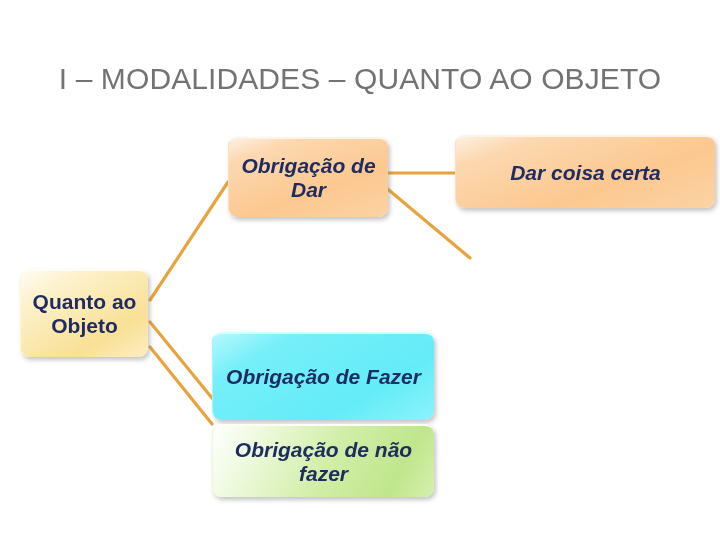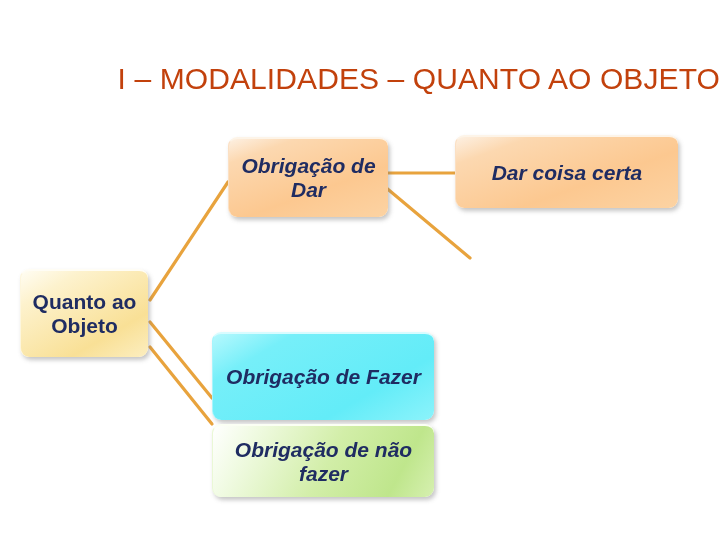--- a/index.html
+++ b/index.html
@@ -17,24 +17,24 @@
     background: #ffffff;
     overflow: hidden;
   }
 
   
   #slide-title {
     position: absolute;
     left: 0;
     top: 62px;
     width: 720px;
-    text-align: right;
+    text-align: center;
     font-size: 30px;
     font-weight: 400;
-    color: #c2410c;
+    color: #737373;
     letter-spacing: 0.1px;
     white-space: nowrap;
   }
 
   
   #connectors {
     position: absolute;
     left: 0;
     top: 0;
     width: 720px;
@@ -85,21 +85,21 @@
     border-top: 2px solid #fbfff4;
     border-left: 1px solid #eaf8d6;
   }
 
   .italic { font-style: italic; }
   .upright { font-style: normal; }
 
   
   #node-quanto-ao-objeto { left: 20px;  top: 269px; width: 128px; height: 88px;  font-size: 21px; }
   #node-obrigacao-de-dar { left: 228px; top: 137px; width: 160px; height: 80px;  font-size: 21px; }
-  #node-dar-coisa-certa  { left: 455px; top: 135px; width: 223px; height: 73px;  font-size: 21px; }
+  #node-dar-coisa-certa  { left: 455px; top: 135px; width: 260px; height: 73px;  font-size: 21px; }
   #node-dar-coisa-incerta{ left: 468px; top: 220px; width: 222px; height: 72px;  font-size: 21px; }
   #node-obrigacao-de-fazer    { left: 212px; top: 332px; width: 222px; height: 88px; font-size: 21px; }
   #node-obrigacao-de-nao-fazer{ left: 212px; top: 424px; width: 222px; height: 73px; font-size: 21px; }
 </style>
 </head>
 <body>
 
 <div id="slide">
 
   <div id="slide-title">I – MODALIDADES – QUANTO AO OBJETO</div>

